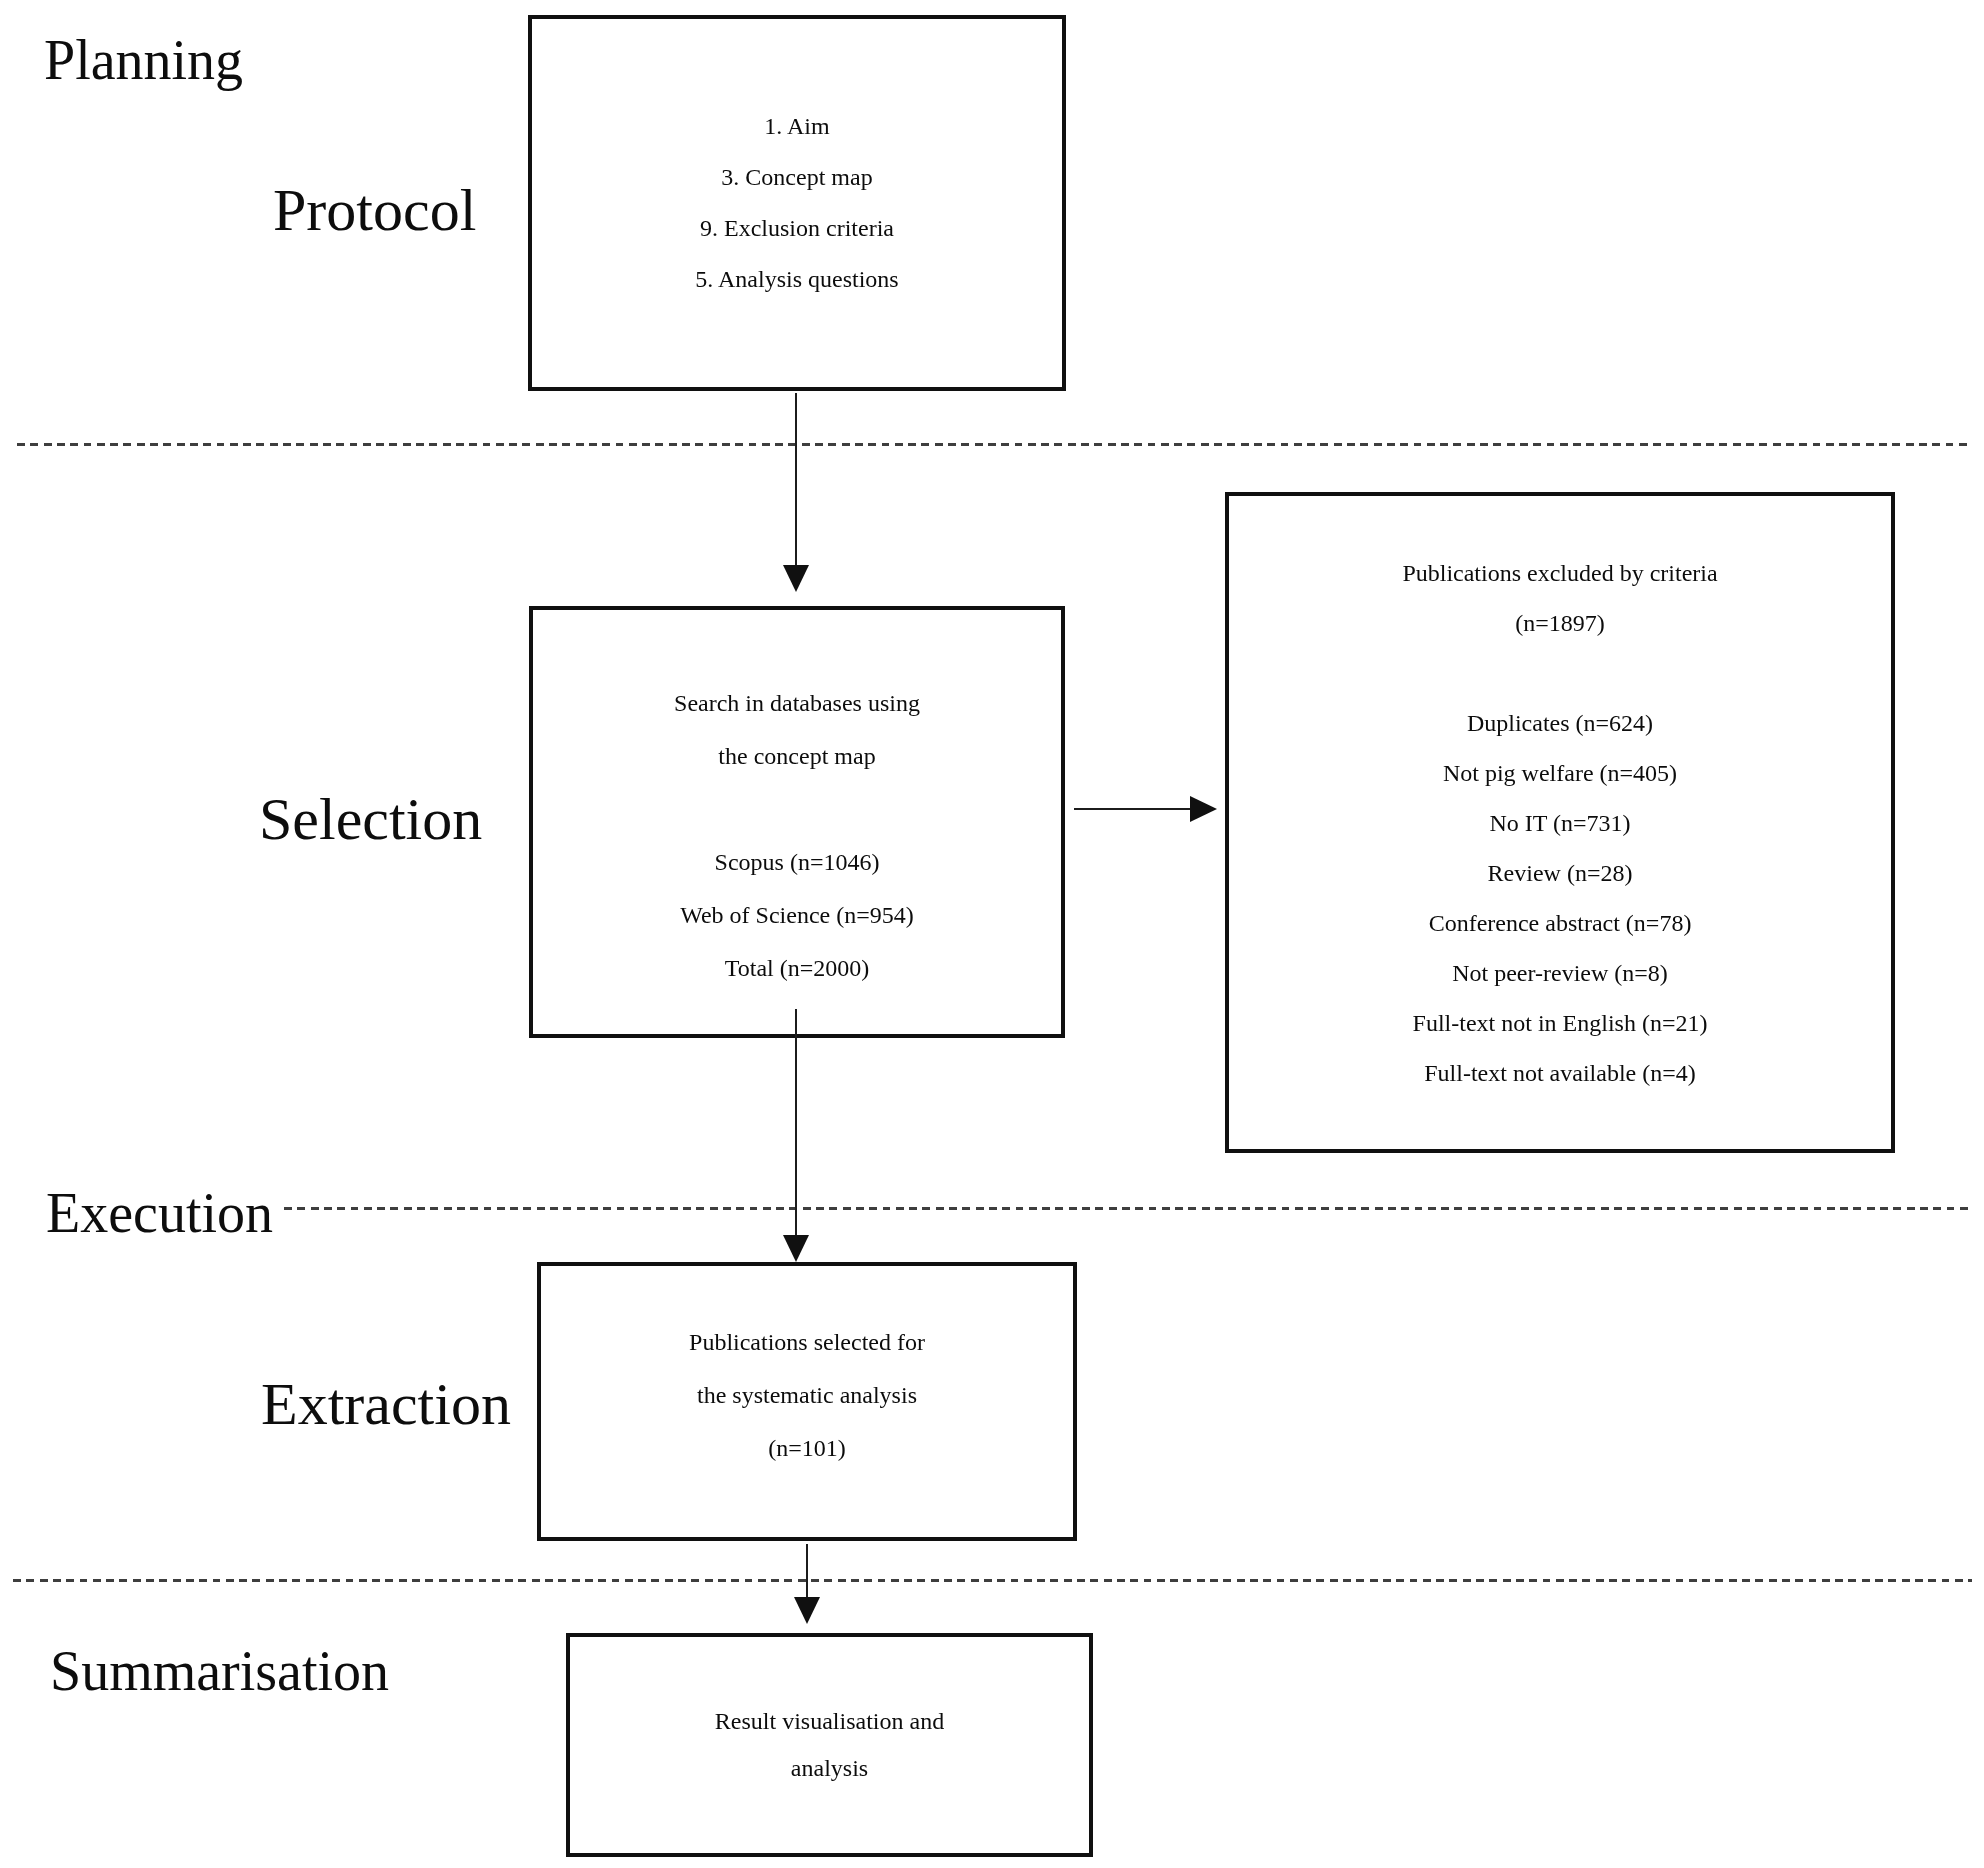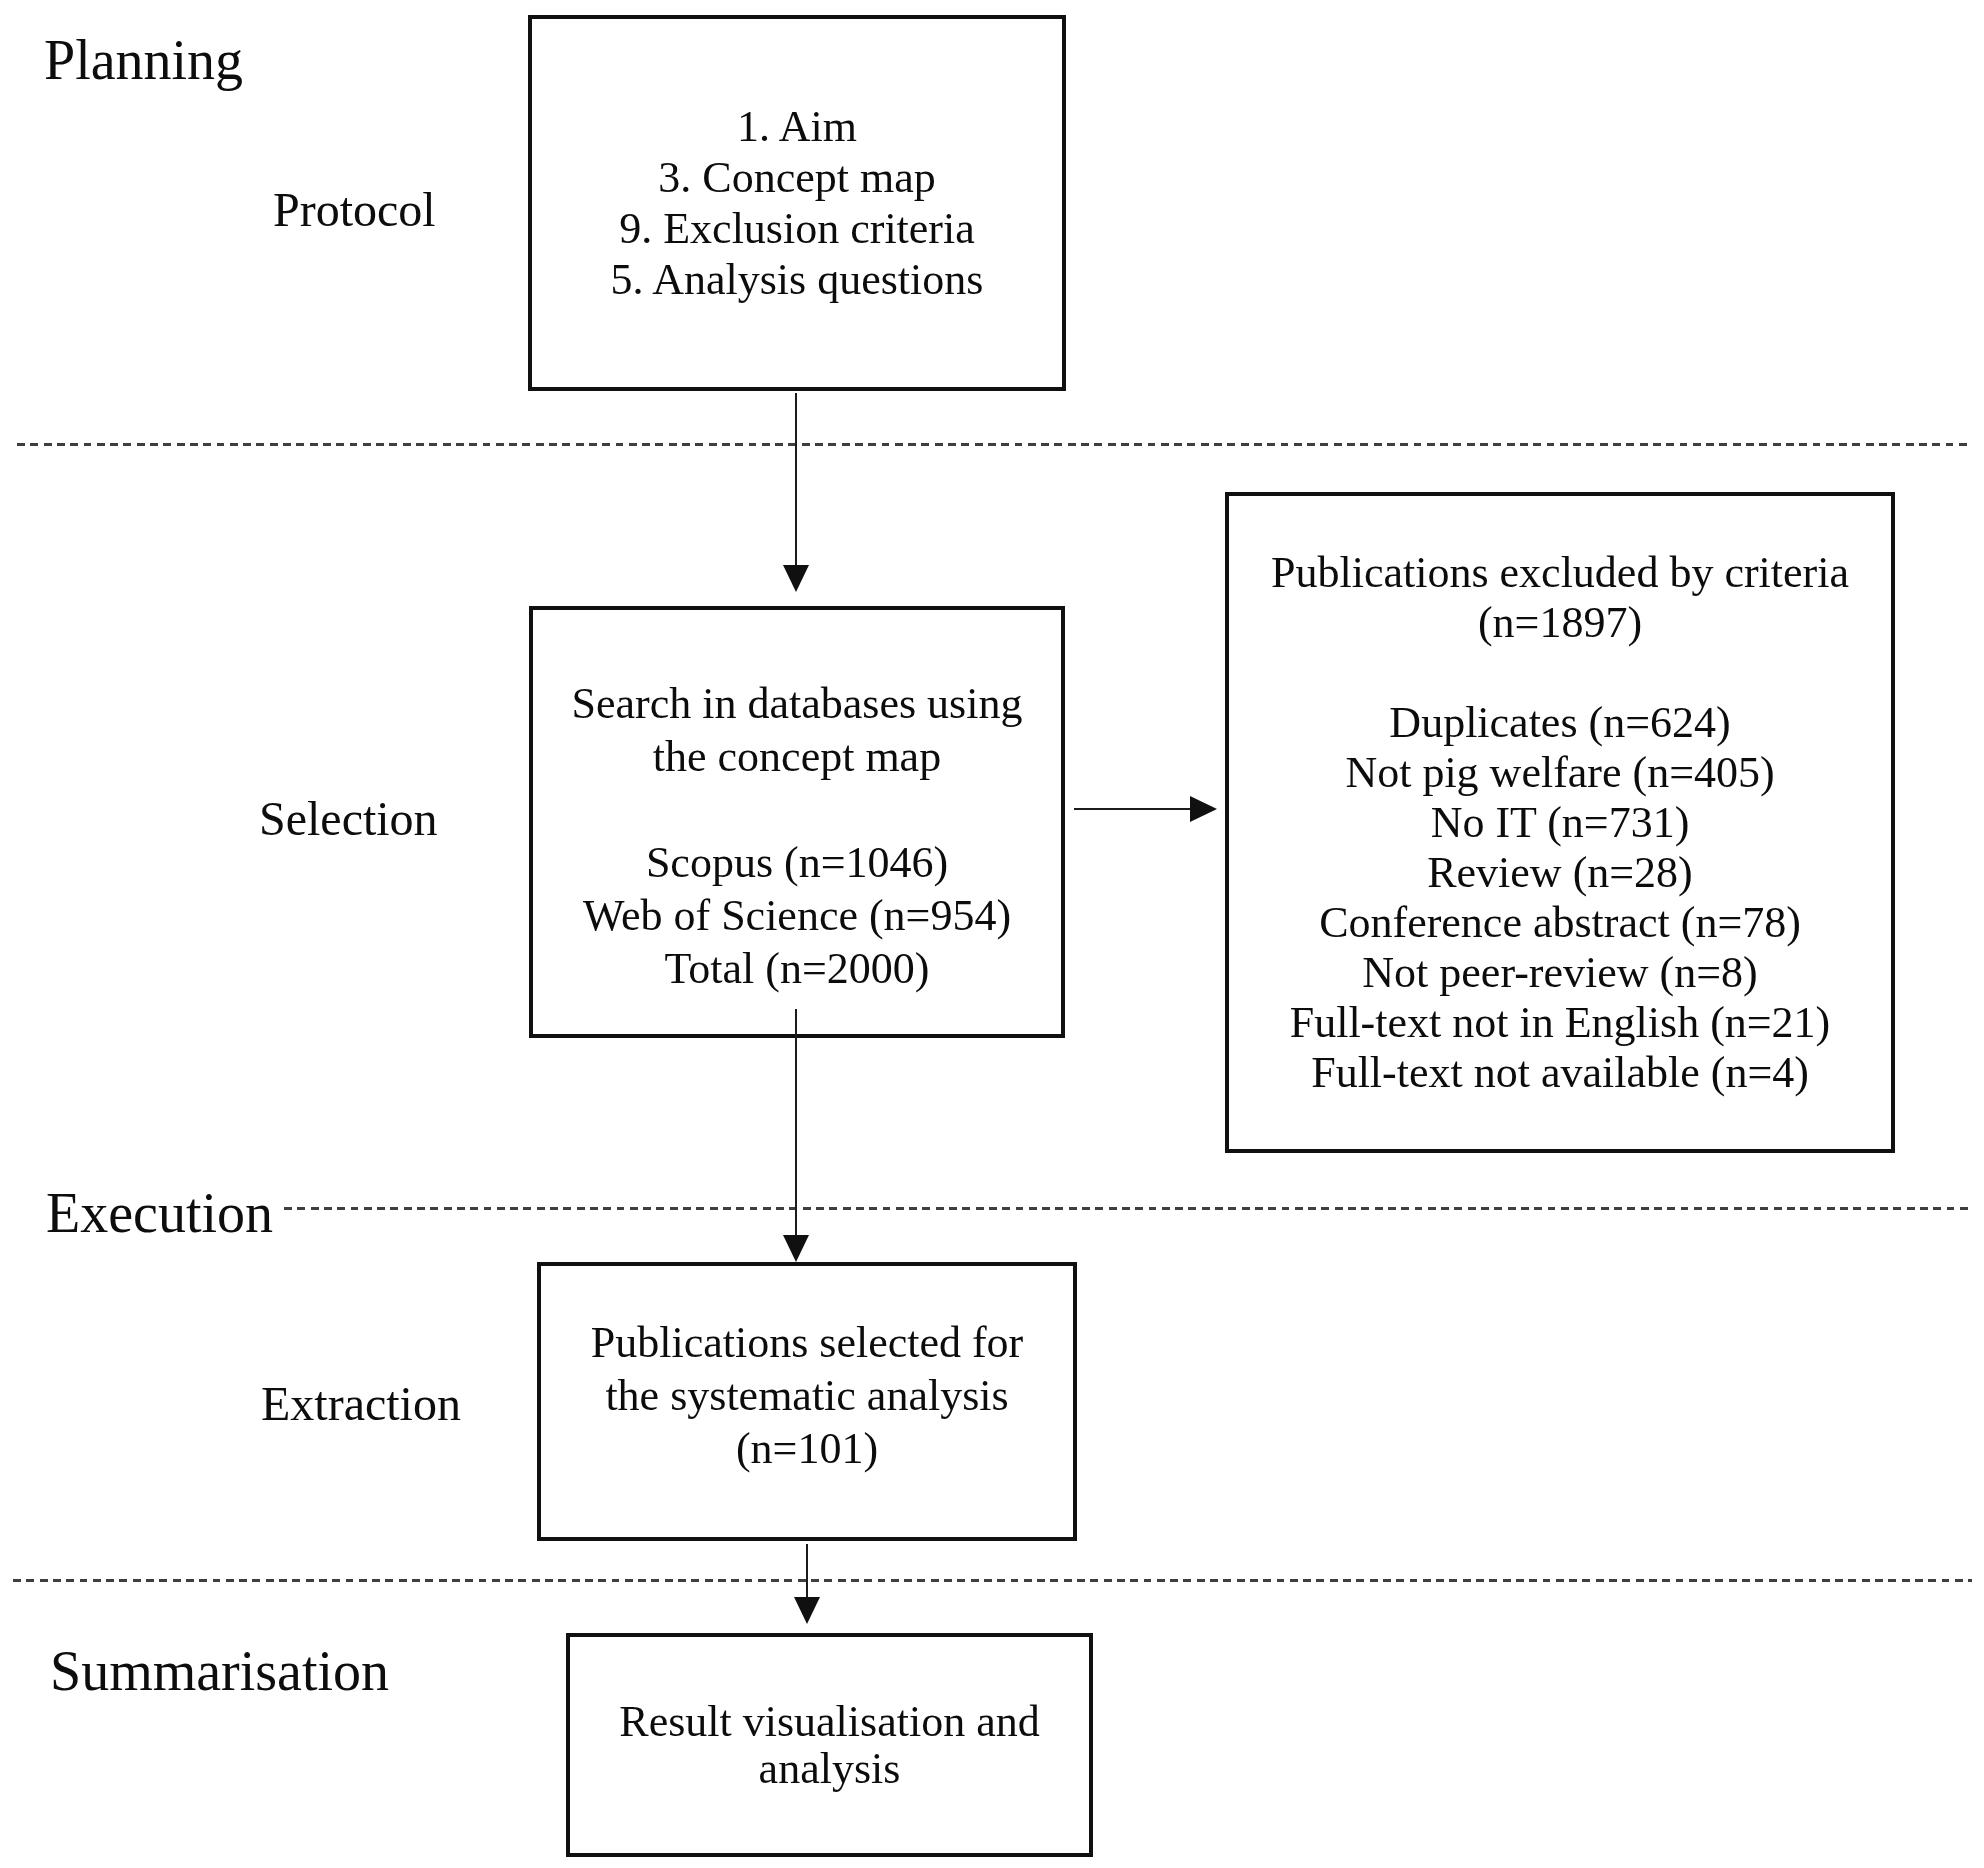--- a/index.html
+++ b/index.html
@@ -15,35 +15,35 @@
     font-family: "Liberation Serif", "DejaVu Serif", serif;
     color: #0d0d0d;
     overflow: hidden;
   }
   .lbl {
     position: absolute;
     white-space: nowrap;
     color: #0d0d0d;
   }
   .stage { font-size: 56px; line-height: 67px; margin-left: 29px; }
-  .sub   { font-size: 48px; line-height: 58px; }
+  .sub   { font-size: 60px; line-height: 58px; }
 
   .fbox {
     position: absolute;
     box-sizing: border-box;
     border: 4.2px solid #101010;
     background: #ffffff;
     display: flex;
     flex-direction: column;
     justify-content: center;
     align-items: center;
     text-align: center;
   }
   .bl {
-    font-size: 44px;
+    font-size: 24px;
     white-space: nowrap;
     color: #0c0c0c;
   }
   .lh84 .bl { height: 51px; line-height: 51px; }
   .lh88 .bl { height: 53px; line-height: 53px; }
   .lh82 .bl { height: 50px; line-height: 50px; }
   .lh78 .bl { height: 47px; line-height: 47px; }
   .pad-top    { padding-top: 27px; }
   .pad-bottom { padding-bottom: 12px; }
 

